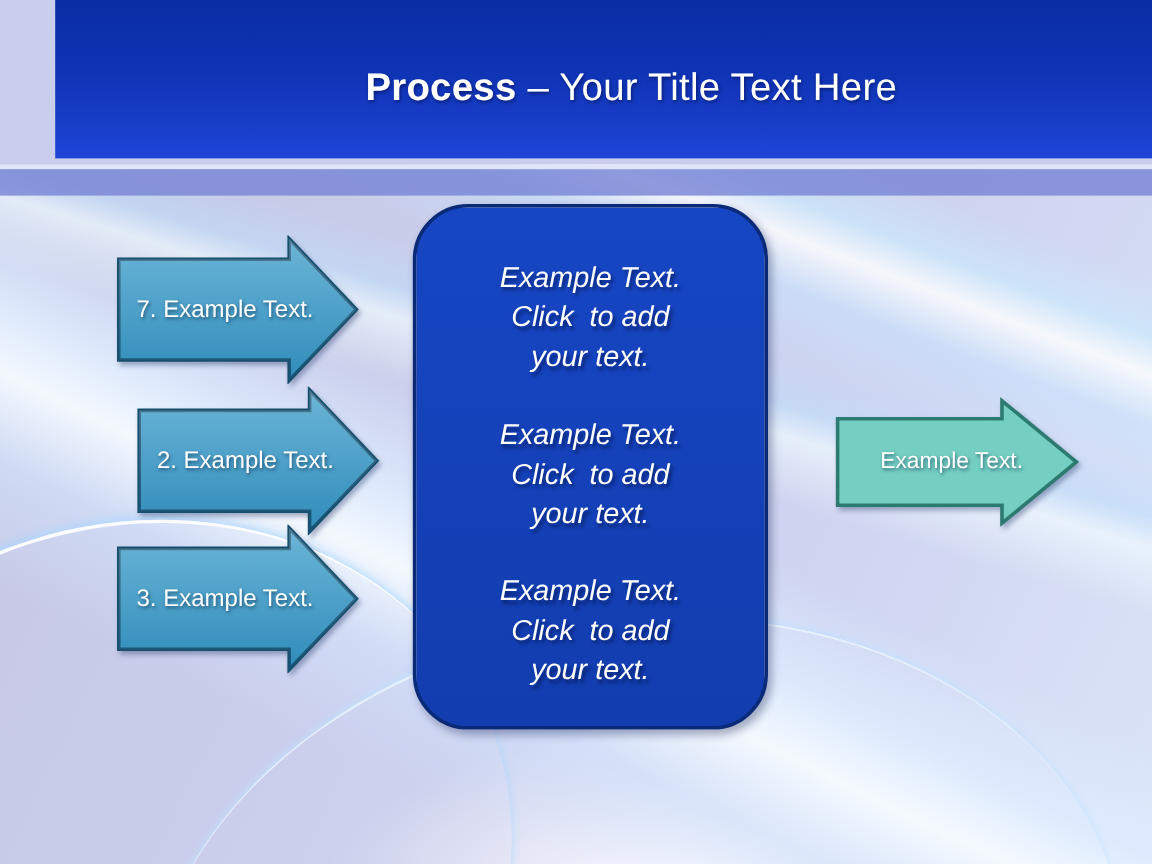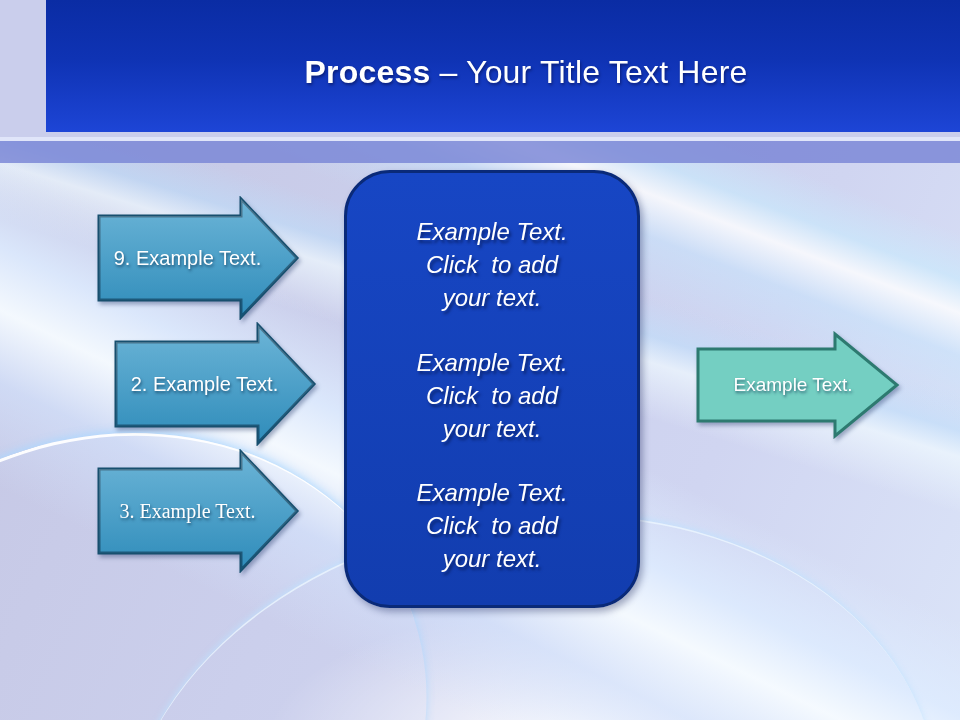--- a/index.html
+++ b/index.html
@@ -65,21 +65,21 @@
     position:absolute;inset:0;display:flex;align-items:center;justify-content:center;
     color:#fff;font-size:20px;
     text-shadow:1px 2px 3px rgba(10,45,75,.65);
     pointer-events:none;white-space:pre;
   }
   .larrow .shape-label{padding-right:22px;}
   .rarrow .shape-label{padding-right:10px;font-size:19px;}
 
   .larrow1{left:97px;top:59px;}   
   .larrow2{left:97px;top:185px;margin-left:17px;}
-  .larrow3{left:97px;top:312px;font-family:Liberation Serif, serif;}
+  .larrow3{left:97px;top:300px;}
   .rarrow{left:696px;top:194px;}
 
   
   .panel{
     position:absolute;left:344px;top:33px;width:296px;height:438px;
     box-sizing:border-box;
     background:linear-gradient(180deg,#1746c4 0%,#123daf 100%);
     border:3px solid #0a2a78;border-radius:46px;
     box-shadow:3px 4px 7px rgba(15,25,80,.35);
     display:flex;flex-direction:column;justify-content:space-between;
@@ -112,21 +112,21 @@
       <svg width="203" height="124" viewBox="0 0 203 124">
         <polygon points="2,20 144,20 144,3 200,62 144,121 144,104 2,104" fill="#3b9cca" stroke="#174f6e" stroke-width="3" stroke-linejoin="miter"></polygon>
         <polygon points="2,20 144,20 144,3 200,62 144,121 144,104 2,104" fill="url(#gradL)" opacity="0.25"></polygon>
         <defs>
           <linearGradient id="gradL" x1="0" y1="0" x2="0" y2="1">
             <stop offset="0" stop-color="#ffffff"></stop>
               <stop offset="1" stop-color="#0b5c8a"></stop>
           </linearGradient>
         </defs>
       </svg>
-      <div class="shape-label">9. Example Text.</div>
+      <div class="shape-label">7. Example Text.</div>
     </div>
 
     <div class="shape larrow larrow2">
       <svg width="203" height="124" viewBox="0 0 203 124">
         <polygon points="2,20 144,20 144,3 200,62 144,121 144,104 2,104" fill="#3b9cca" stroke="#174f6e" stroke-width="3" stroke-linejoin="miter"></polygon>
         <polygon points="2,20 144,20 144,3 200,62 144,121 144,104 2,104" fill="url(#gradL)" opacity="0.25"></polygon>
       </svg>
       <div class="shape-label">2. Example Text.</div>
     </div>
 

